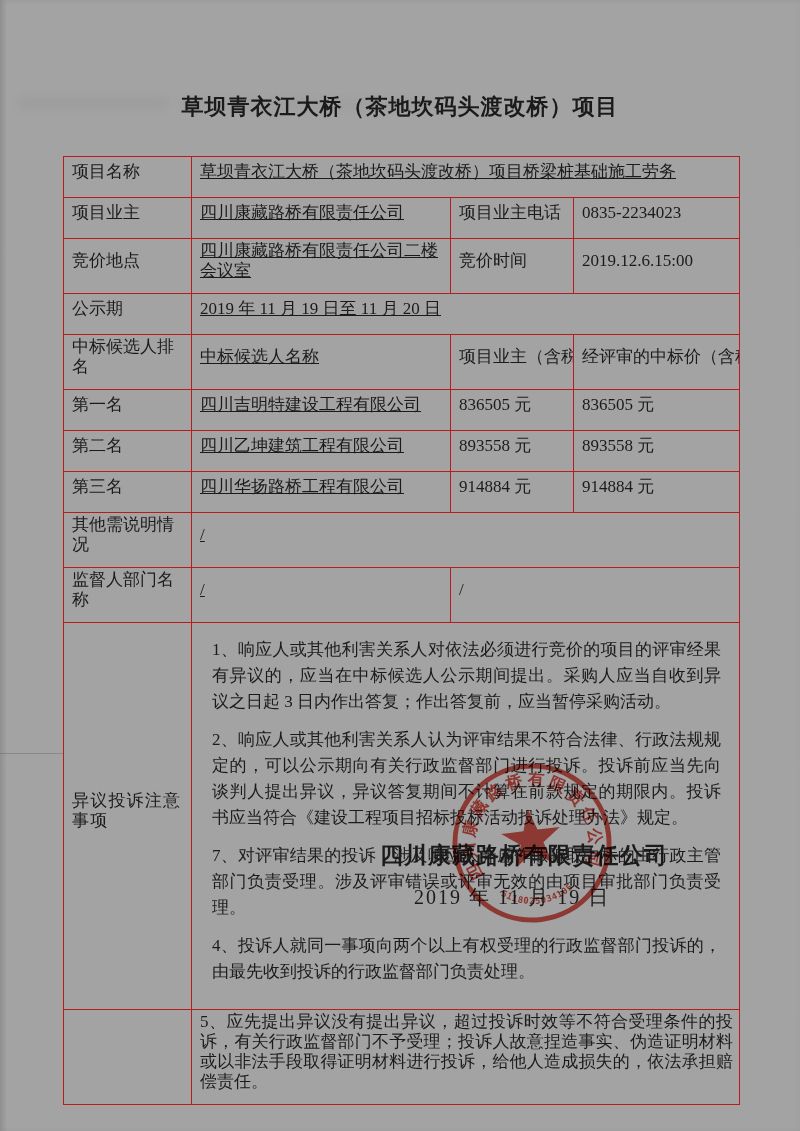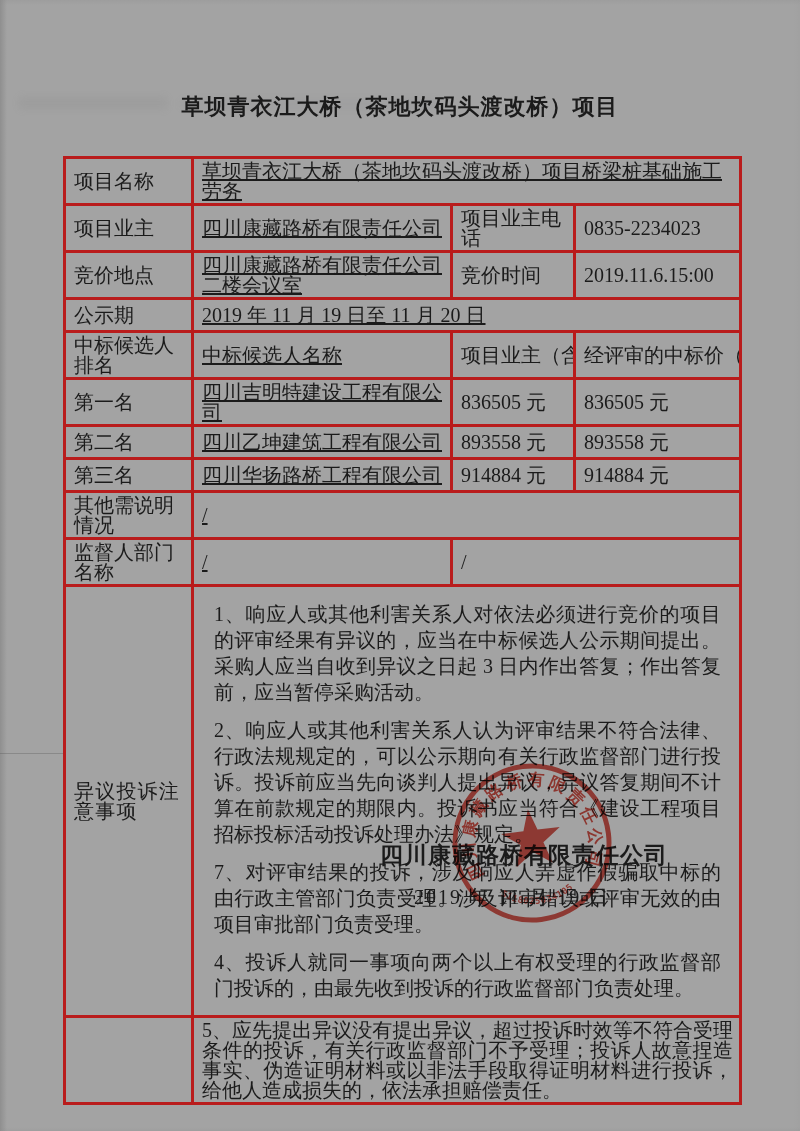--- a/index.html
+++ b/index.html
@@ -30,24 +30,24 @@
   .title{position:absolute;left:0;width:100%;text-align:center;
     font-size:22px;font-weight:600;letter-spacing:1px;}
   .title-1{top:92px;}
   .title-2{top:130px;}
 
   table.doc{
     position:absolute;left:63px;top:156px;width:676px;
     border-collapse:collapse;table-layout:fixed;
   }
   table.doc td{
-    border:3px solid #b91c1c;
-    font-size:20px;line-height:20px;
+    border:1px solid #b91c1c;
+    font-size:17px;line-height:20px;
     height:26px;
-    padding:2px 6px 2px 8px;
+    padding:2px 6px 12px 8px;
     vertical-align:middle;
     word-break:break-all;
   }
   td.lab{padding-left:8px;}
   td.val{padding-left:13px;text-decoration:underline;}
   td.price{padding-left:10px;}
   td.hdr3{font-size:14px;padding-left:7px;padding-right:2px;white-space:nowrap;overflow:hidden;}
   td.hdr4{font-size:13.5px;padding-left:6px;padding-right:2px;white-space:nowrap;overflow:hidden;}
   tr.bold-row td.b{font-weight:700;}
   td.tall-label{letter-spacing:1.2px;line-height:27px;vertical-align:middle;padding-right:4px;}
@@ -96,21 +96,21 @@
       <tr>
         <td class="lab">项目业主</td>
         <td class="val">四川康藏路桥有限责任公司</td>
         <td class="lab">项目业主电话</td>
         <td class="price">0835-2234023</td>
       </tr>
       <tr>
         <td class="lab">竞价地点</td>
         <td class="val">四川康藏路桥有限责任公司二楼会议室</td>
         <td class="lab">竞价时间</td>
-        <td class="price">2019.11.6.15:00</td>
+        <td class="price">2019.12.6.15:00</td>
       </tr>
       <tr>
         <td class="lab">公示期</td>
         <td class="val" colspan="3">2019 年 11 月 19 日至 11 月 20 日</td>
       </tr>
       <tr>
         <td class="lab">中标候选人排名</td>
         <td class="val">中标候选人名称</td>
         <td class="hdr3">项目业主（含税）</td>
         <td class="hdr4">经评审的中标价（含税）</td>

